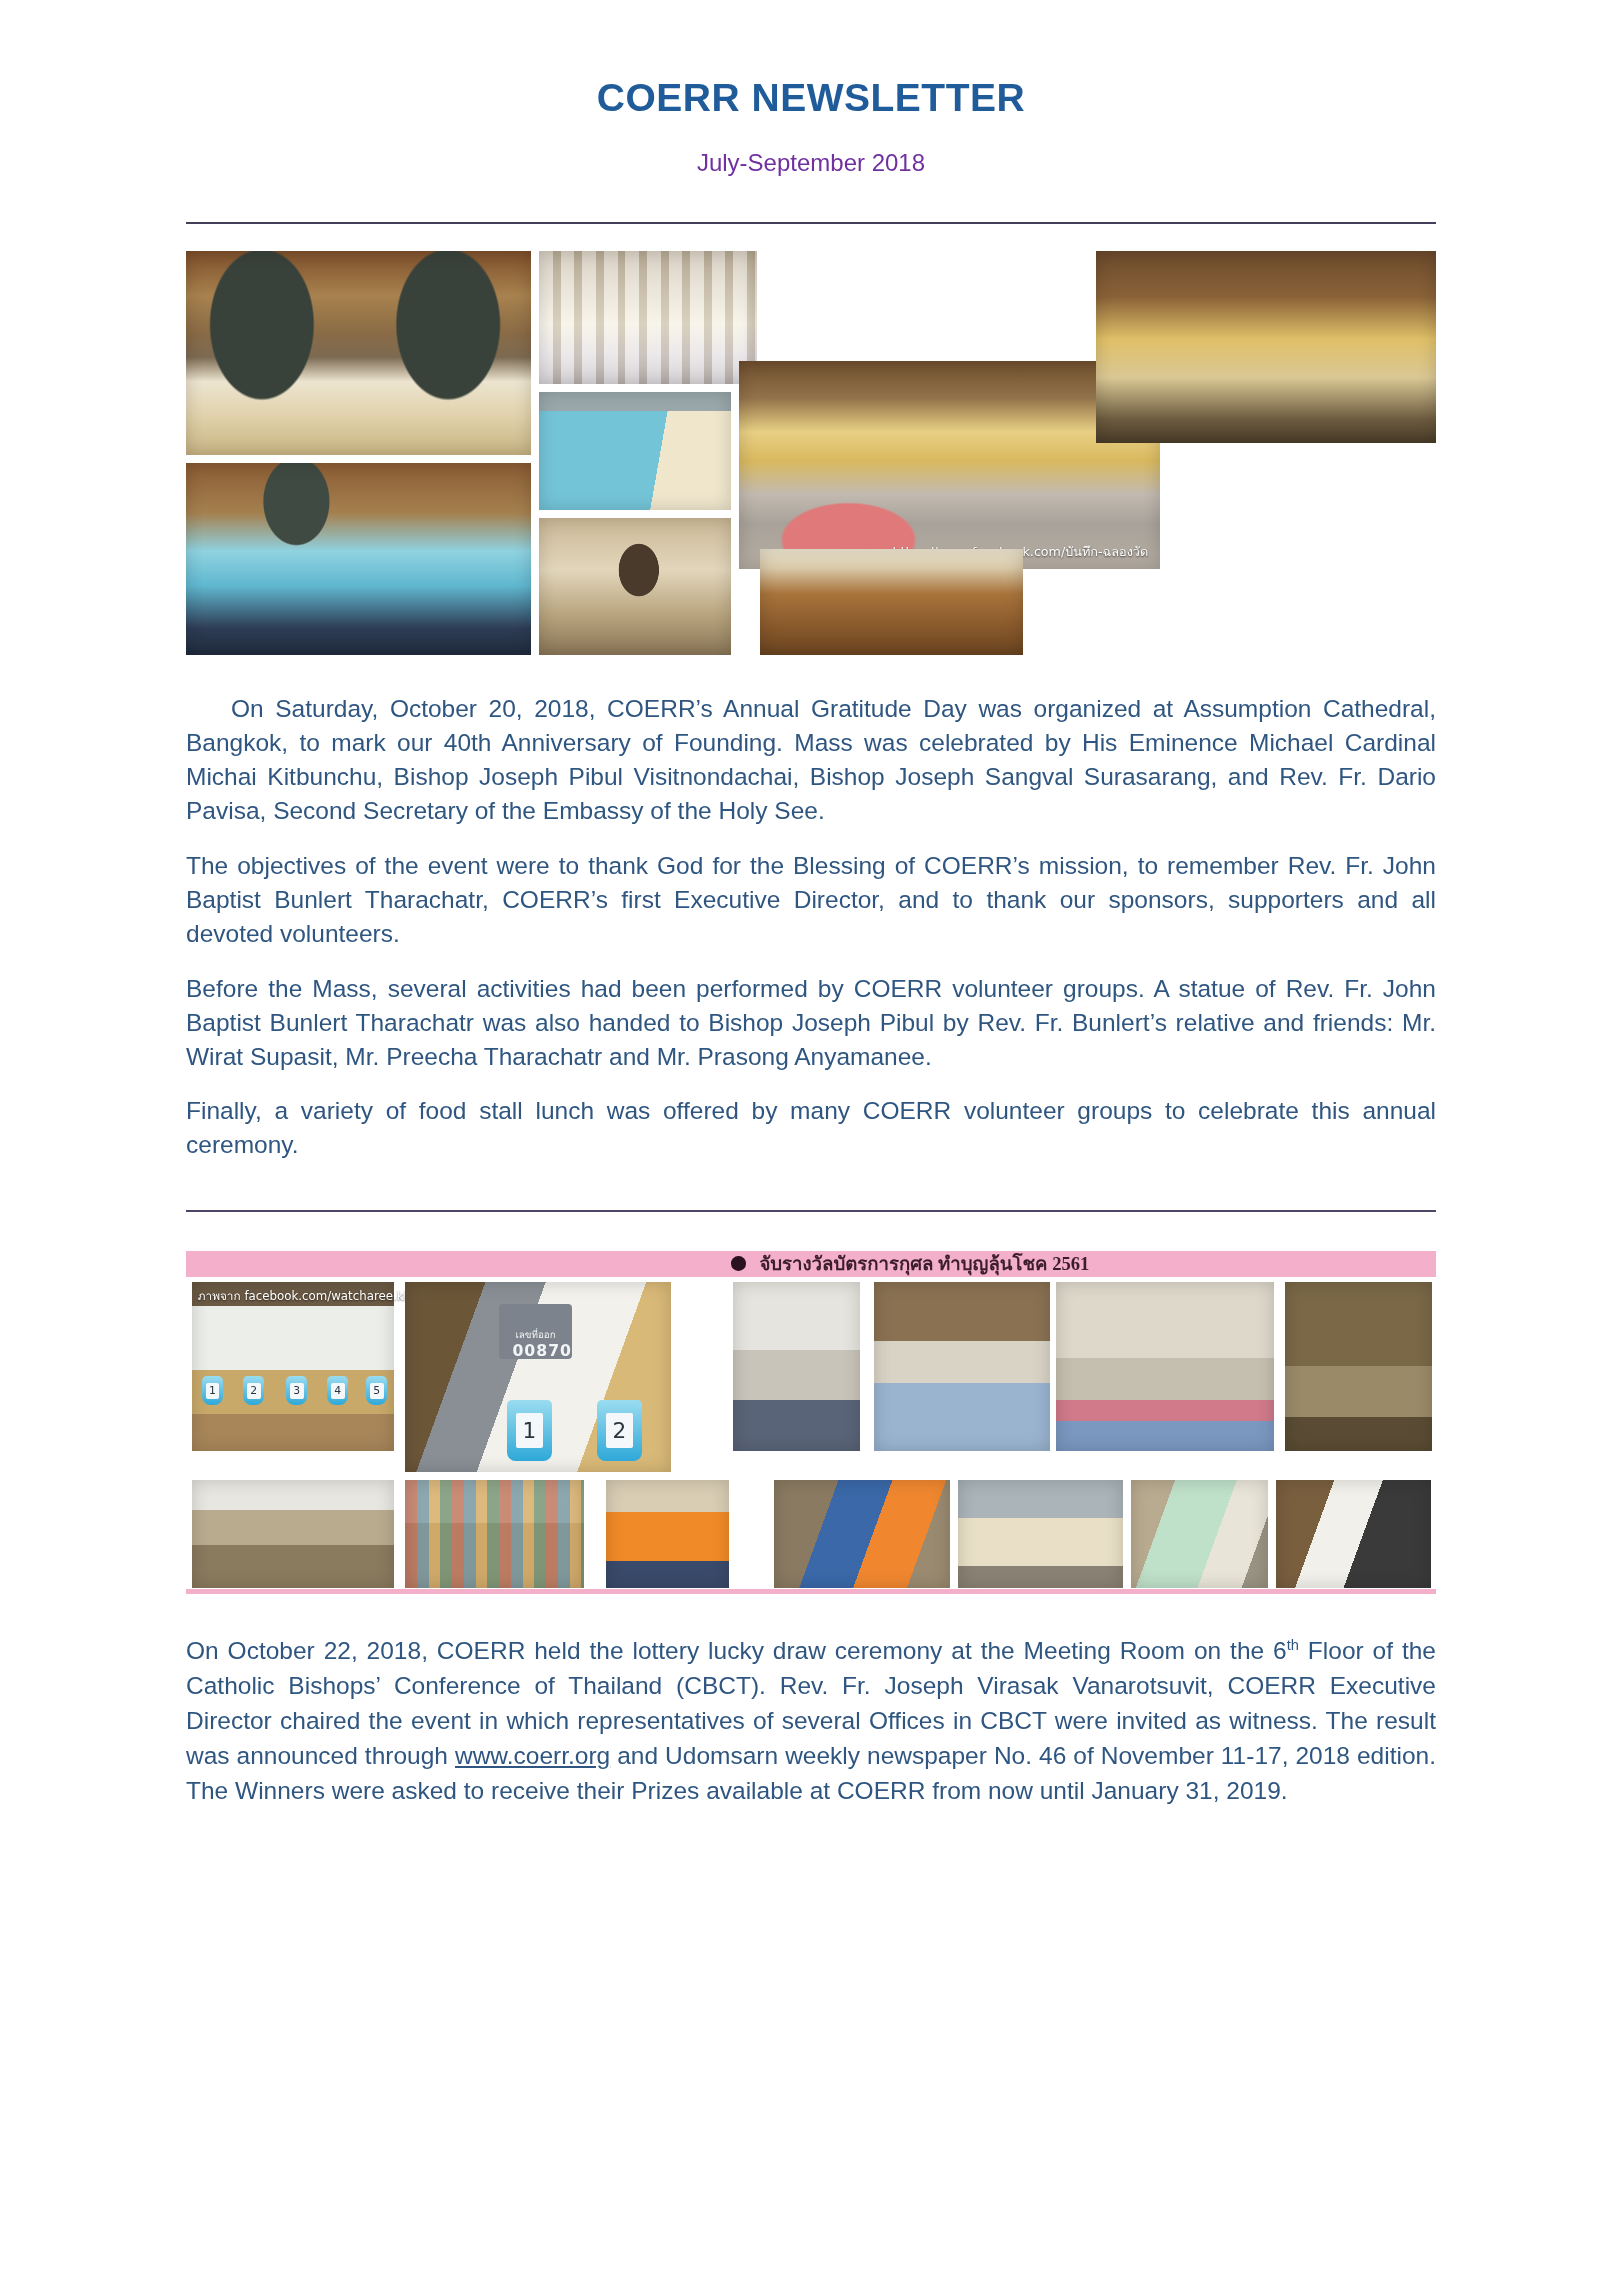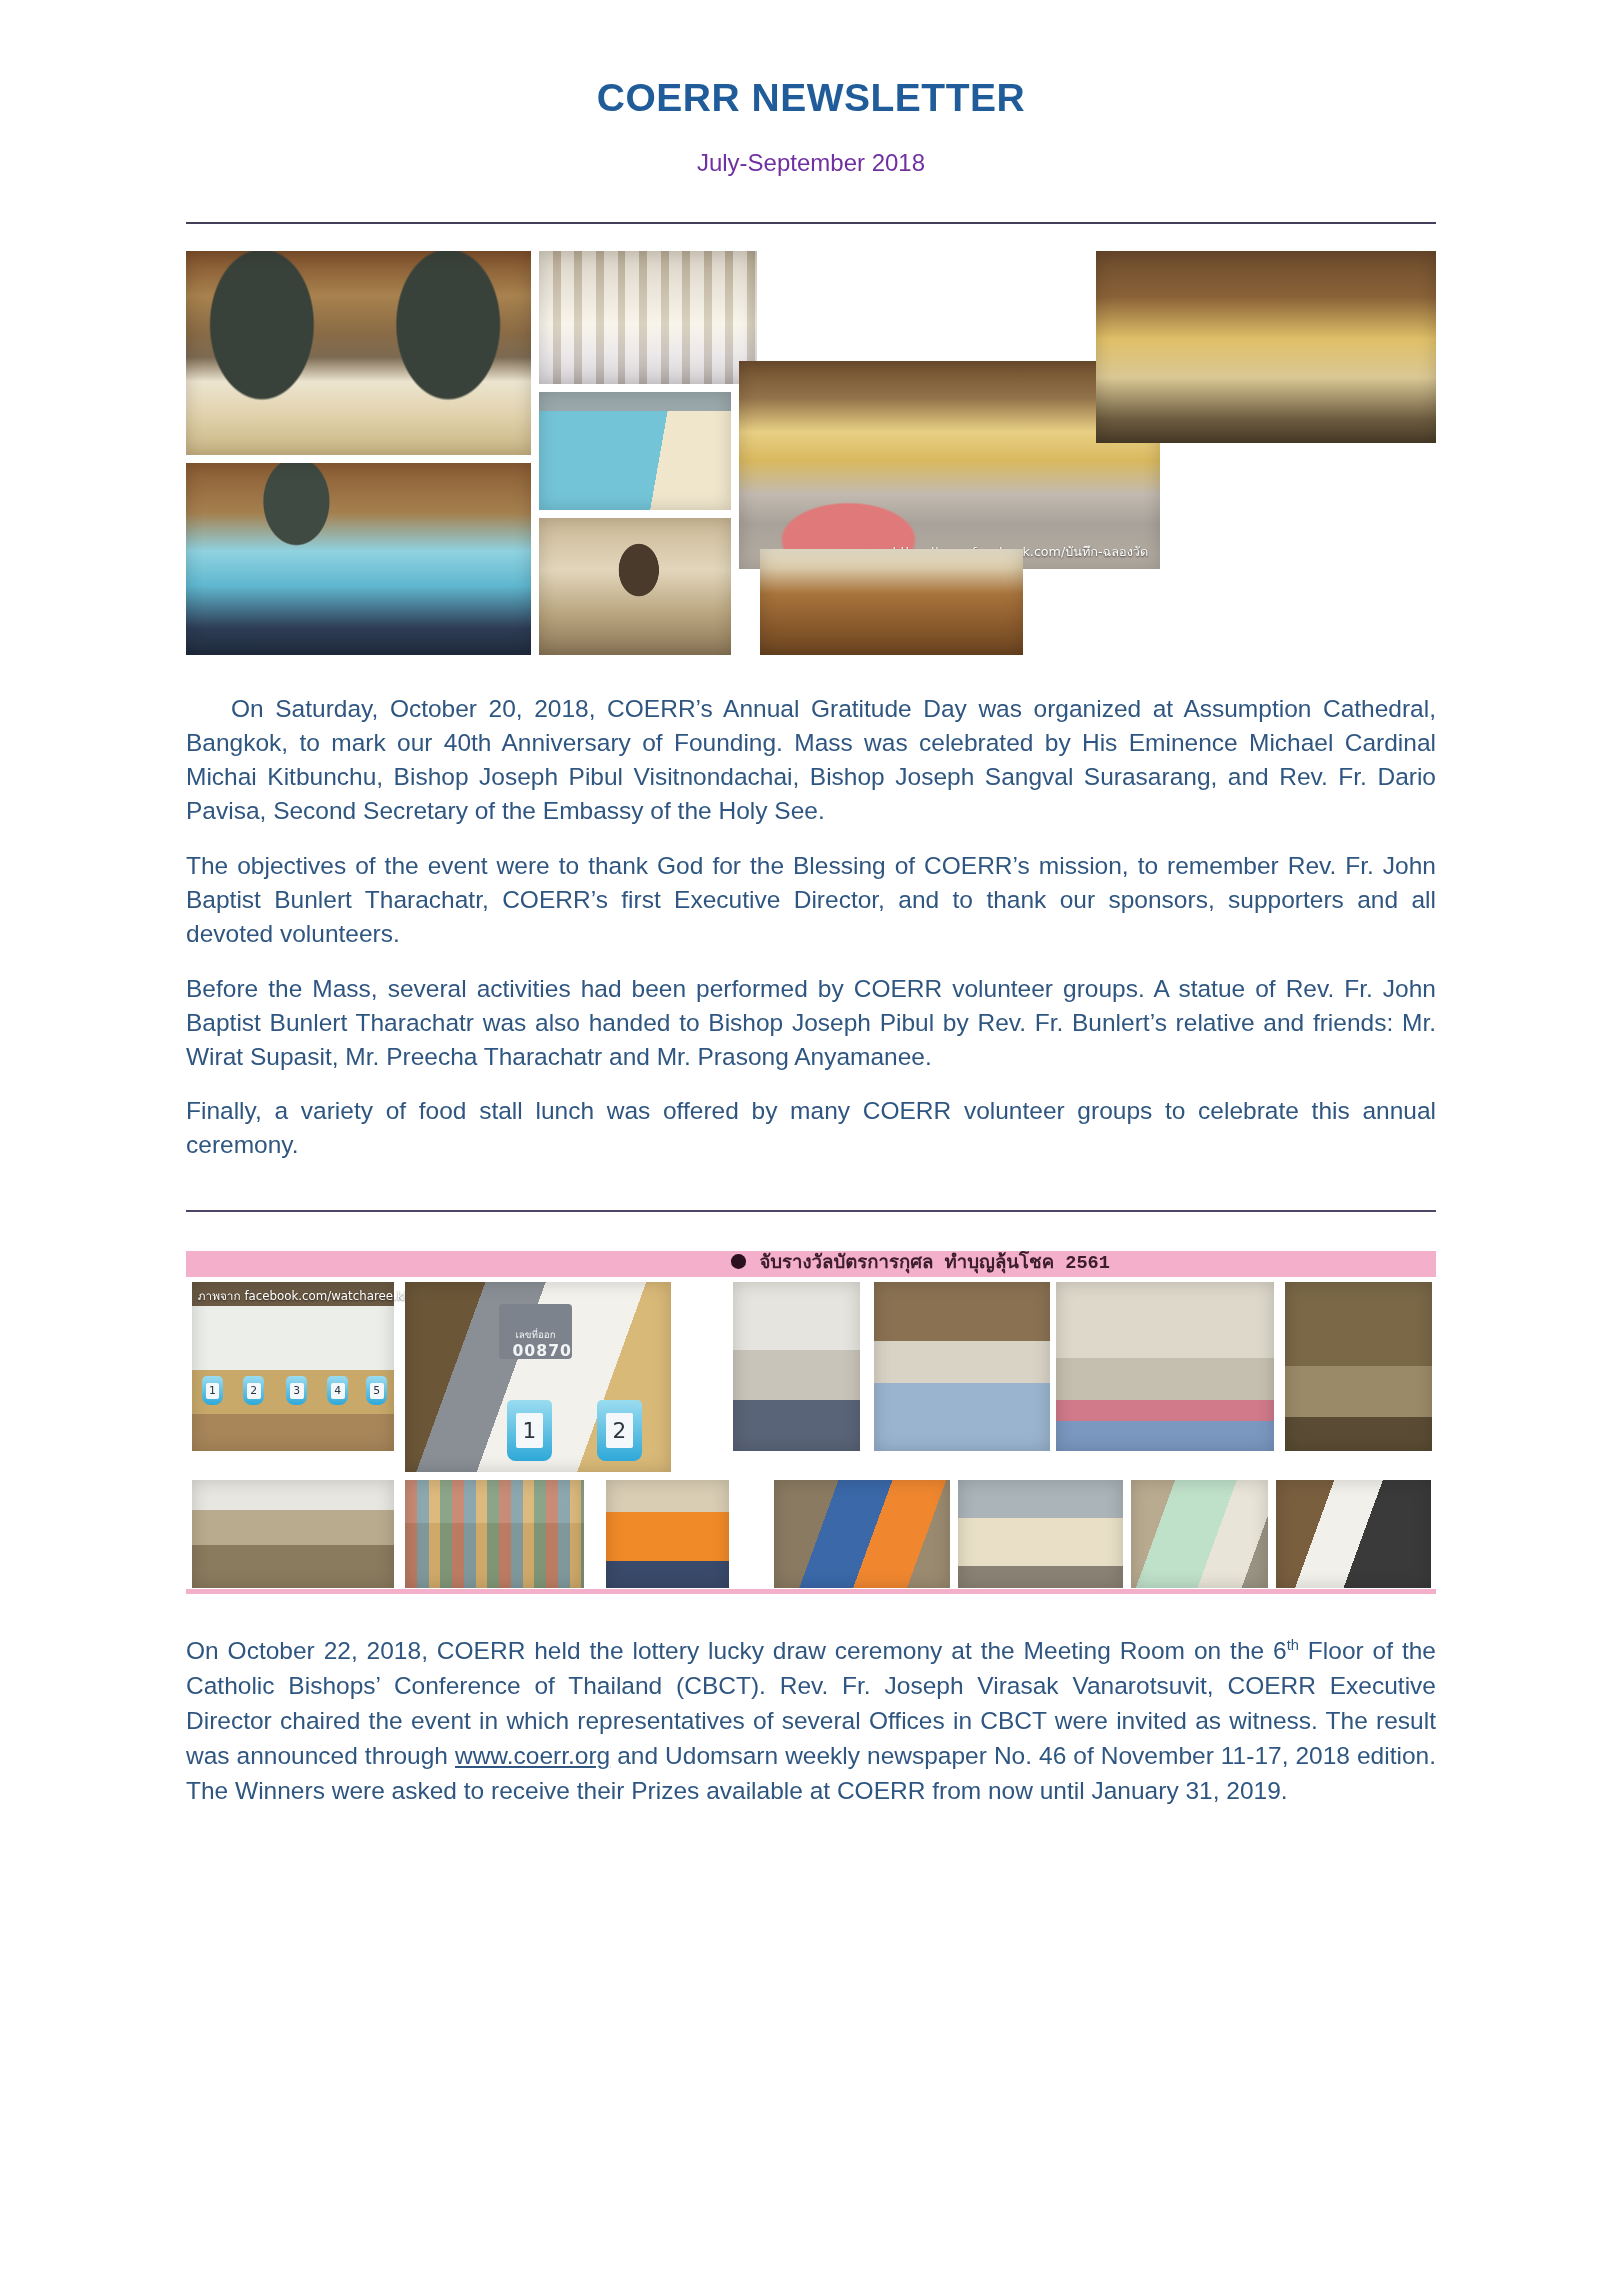--- a/index.html
+++ b/index.html
@@ -101,21 +101,21 @@
   .logo-coerr{position:absolute;left:118px;top:31px;font-weight:700;font-size:29px;letter-spacing:1px;color:#21418f;z-index:3;}
   .logo-anniv{position:absolute;left:127px;top:65px;font-size:21.6px;color:#8f8f98;z-index:3;}
   .logo-share{position:absolute;left:125px;top:86px;font-weight:700;font-size:20.6px;color:#21418f;z-index:3;}
 
   
   .collage2{height:343px;margin-top:39px;background:#f4afca;}
   .photos-backing{position:absolute;left:0;top:25.5px;width:1250px;height:312px;background:#ffffff;}
   .banner{
     position:absolute;left:0;top:0;width:1250px;height:25.5px;
     background:#f4afca;
-    font-family:Liberation Mono, monospace;
+    font-family:Liberation Serif, serif;
     color:#3b1d2c;font-weight:700;font-size:18.6px;line-height:25.5px;
     white-space:nowrap;
   }
   .banner .bullet{
     display:inline-block;width:14.7px;height:14.7px;border-radius:50%;
     background:#2b1020;margin:0 13.7px 0 545px;vertical-align:-1px;
   }
   .q1{left:5.9px;top:31px;width:202px;height:169px;
     background:linear-gradient(180deg,#6b5a44 0 14%,#eceeea 14% 52%,#c9a96a 52% 78%,#a8865a 78% 100%);}
   .q2{left:219px;top:31px;width:266px;height:190px;

